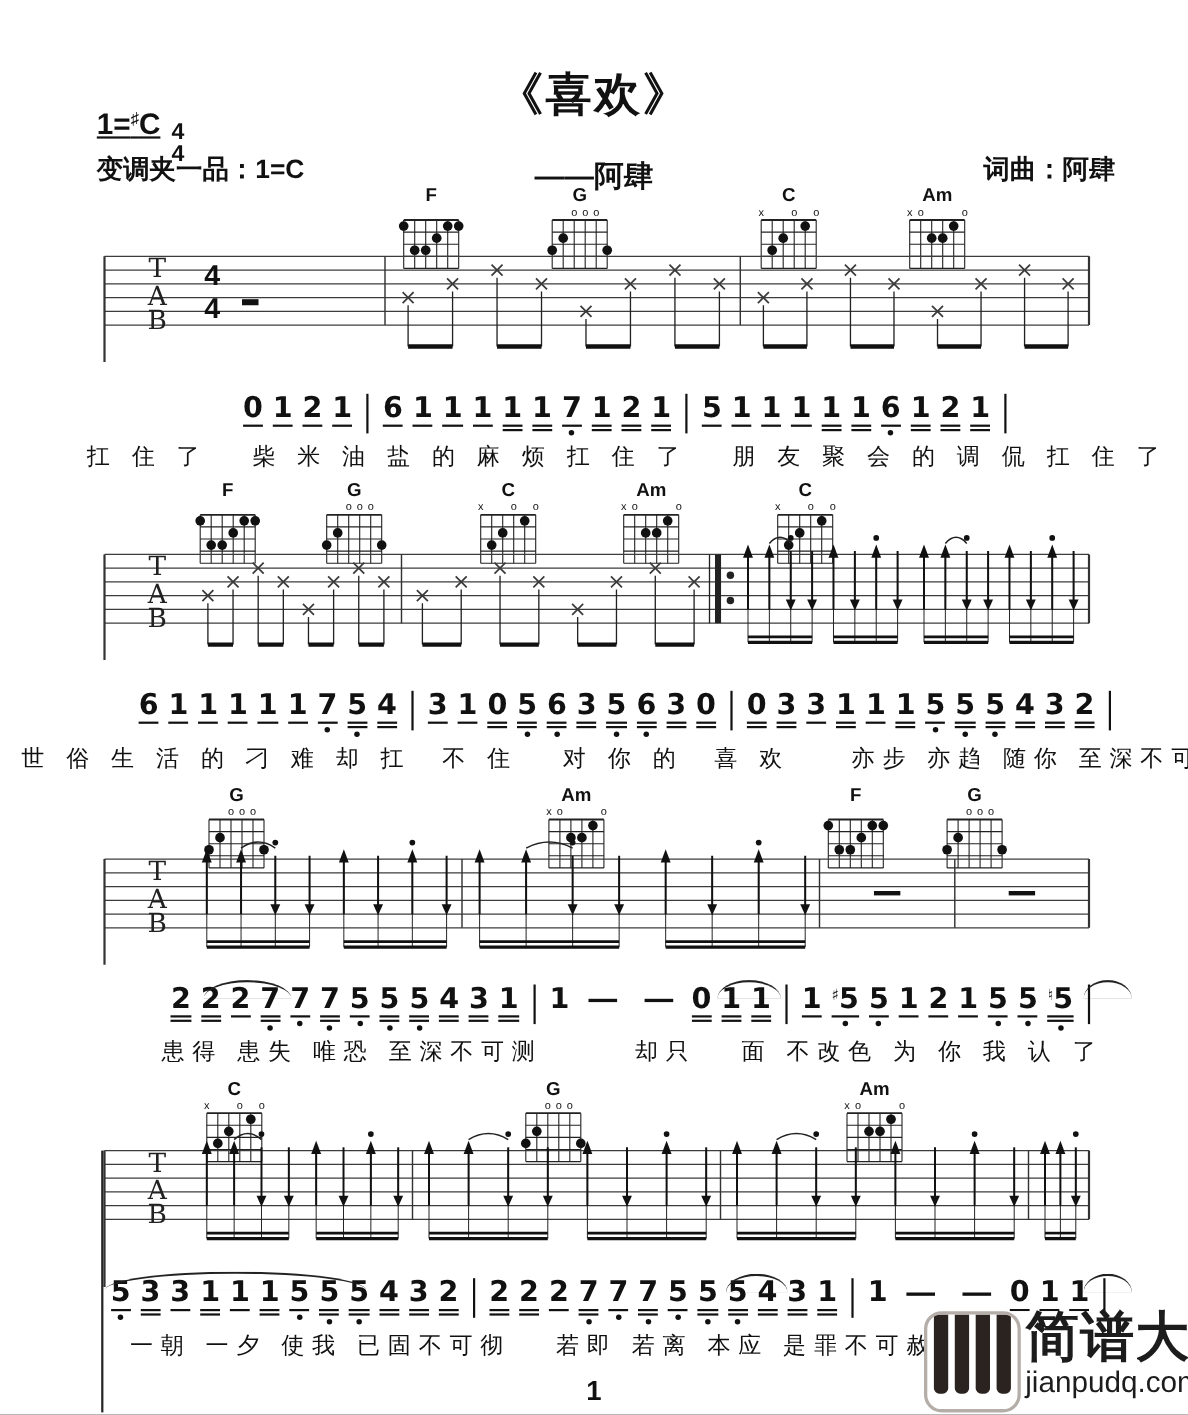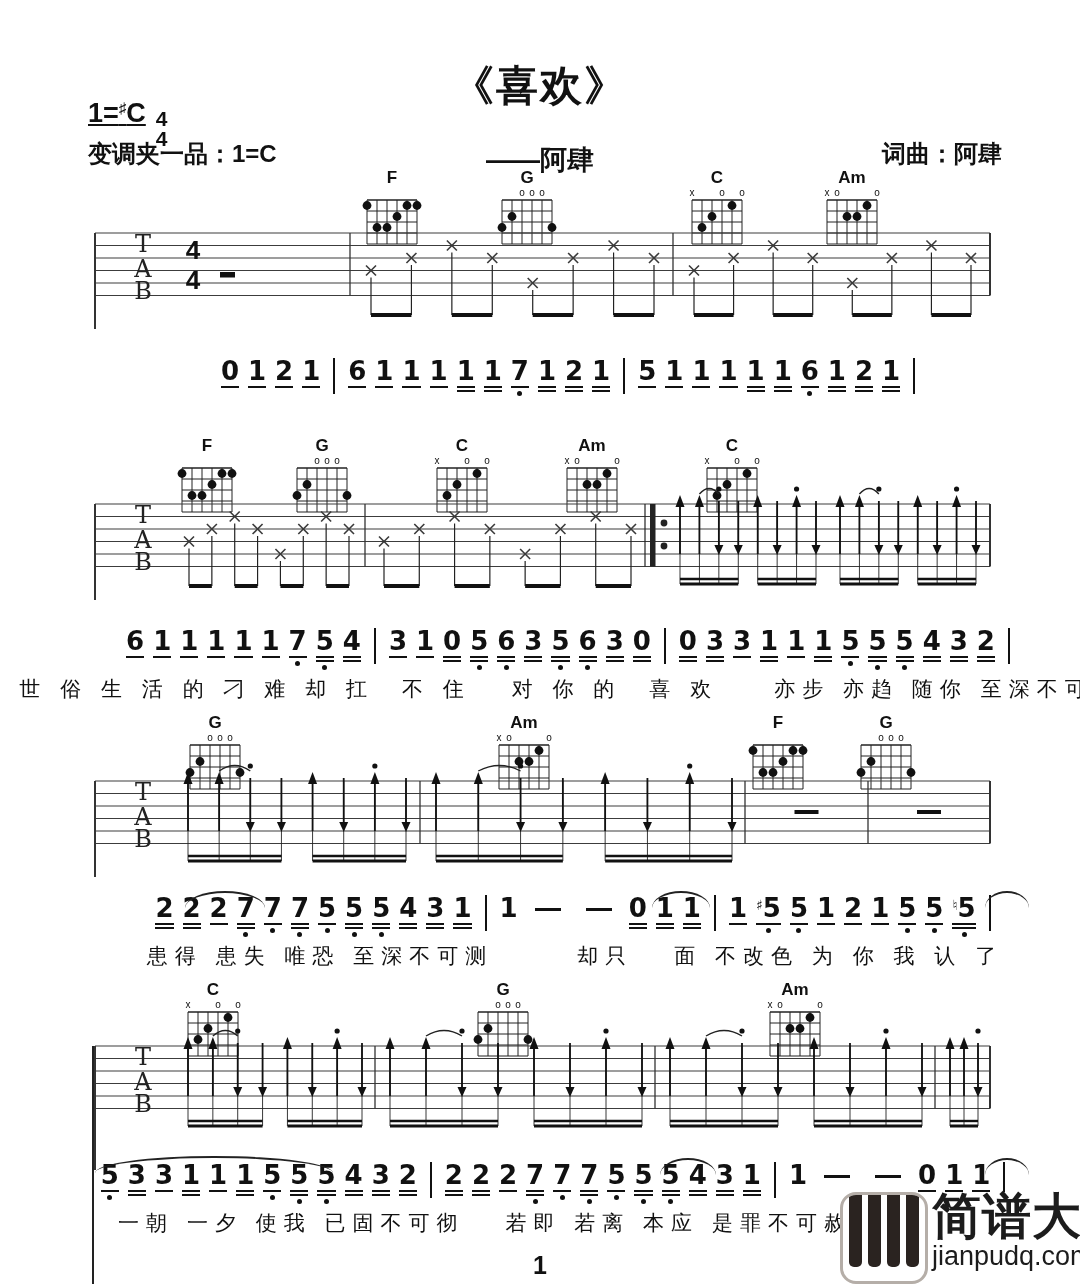--- a/index.html
+++ b/index.html
@@ -6,21 +6,21 @@
   .page{position:relative;width:1080px;height:1286px;background:#ffffff;
         font-family:"Liberation Sans","DejaVu Sans",sans-serif;color:#111;overflow:hidden;margin:0 auto;}
   .title{position:absolute;top:58px;left:0;width:100%;text-align:center;
          font-size:42px;font-weight:700;letter-spacing:2px;}
   .subtitle{position:absolute;top:110px;left:0;width:100%;text-align:center;font-size:27px;font-weight:600;margin-top:32px;}
   .key-sig{position:absolute;left:88px;top:98px;font-size:27px;font-weight:700;text-decoration:underline;}
   .key-sig .acc-sup{font-size:15px;vertical-align:9px;font-weight:700;}
   .frac{display:inline-flex;flex-direction:column;text-align:center;font-size:21px;font-weight:700;
         line-height:.95;vertical-align:-4px;margin-left:10px;}
   .capo{position:absolute;left:88px;top:138px;font-size:24px;font-weight:600;}
-  .credits{position:absolute;right:78px;top:138px;font-size:24px;font-weight:600;}
+  .credits{position:absolute;right:66px;top:138px;font-size:24px;font-weight:600;}
   #score{position:absolute;left:0;top:0;width:100%;height:100%;}
   
   .jline{position:absolute;display:flex;flex-direction:column;align-items:center;}
   .jnotes{display:flex;flex-direction:row;align-items:flex-start;gap:7px;}
   .note{display:flex;flex-direction:column;align-items:center;padding:0 1px;min-width:15px;}
   .nrow{font-size:26px;font-weight:700;line-height:1;font-family:"DejaVu Sans",sans-serif;white-space:nowrap;}
   .nacc{font-size:14px;vertical-align:7px;font-weight:700;}
   .ul{height:2px;background:#111;width:100%;margin-top:2px;}
   .ul + .ul{margin-top:2px;}
   .ldot{width:5px;height:5px;border-radius:50%;background:#111;margin-top:3px;}
@@ -896,20 +896,21 @@
             <div class="ul"></div>
             <div class="ul"></div>
           </div>
           <div class="note">
             <div class="nrow">1</div>
             <div class="ul"></div>
             <div class="ul"></div>
           </div>
           <div class="jbar"></div>
         </div>
+        <div class="jlyrics">扛 住 了　 柴 米 油 盐 的 麻 烦 扛 住 了　 朋 友 聚 会 的 调 侃 扛 住 了</div>
       </div>
       <div class="jline" style="left: 125px; top: 628px; width: 890px;">
         <div class="jnotes">
           <div class="note">
             <div class="nrow">6</div>
             <div class="ul"></div>
           </div>
           <div class="note">
             <div class="nrow">1</div>
             <div class="ul"></div>

